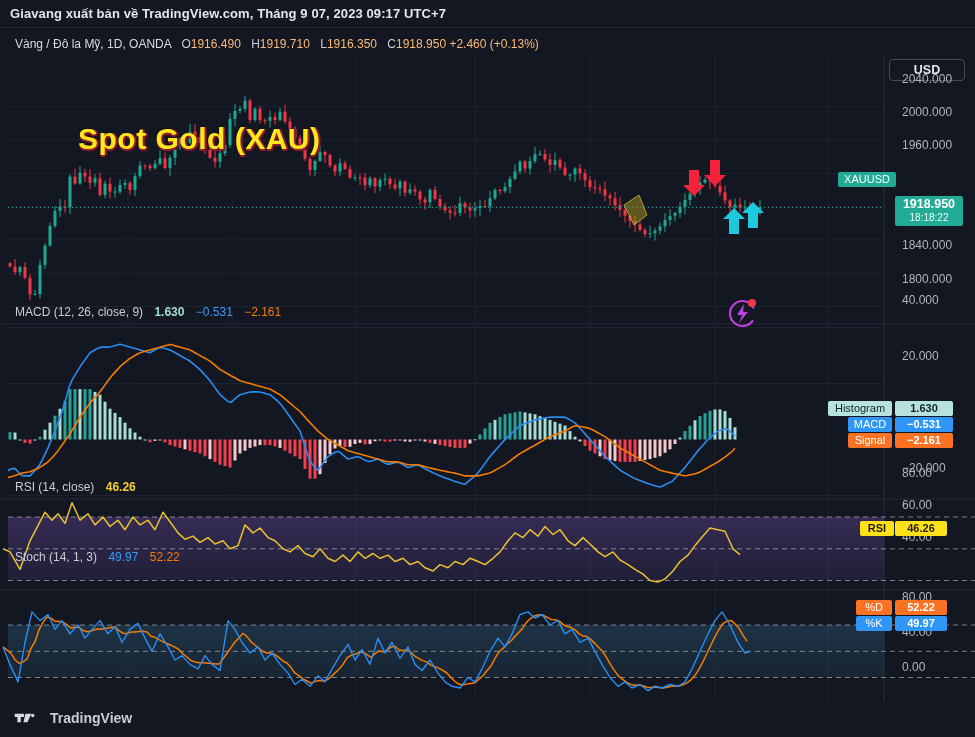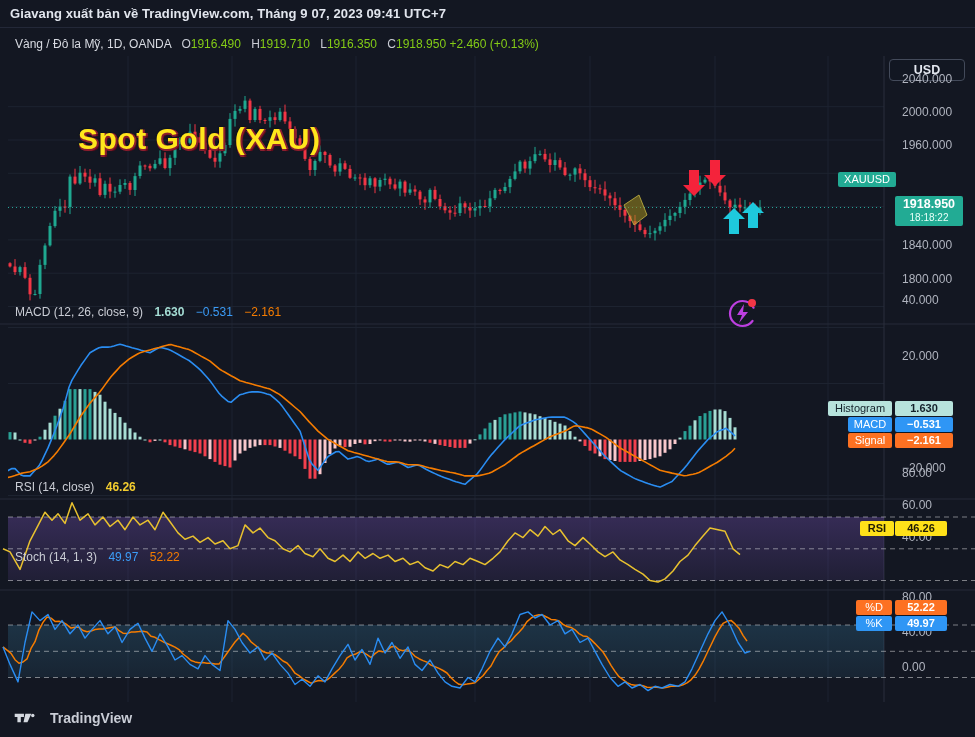--- a/index.html
+++ b/index.html
@@ -4,21 +4,21 @@
 <style>
   html,body{margin:0;padding:0;background:#131722;width:975px;height:737px;overflow:hidden;
     font-family:"Liberation Sans","DejaVu Sans",sans-serif;-webkit-font-smoothing:antialiased;}
   #stage{position:relative;width:975px;height:737px;background:#131722;}
   .hdr{position:absolute;left:10px;top:6px;font-size:13px;font-weight:700;color:#e2e6ee;letter-spacing:.1px;}
   #chart-area{position:absolute;left:0;top:27px;width:975px;height:675px;border-top:1px solid #232838;}
   #gfx{position:absolute;left:0;top:0;}
   .legend{position:absolute;font-size:12px;color:#c9ccd4;white-space:nowrap;}
   .legend b{font-weight:400;}
   .lg-sym{color:#d8dbe2;}
-  .v-teal{color:#84cc16;} .v-ltteal{color:#a5ded5;} .v-blue{color:#3b9cf7;} .v-orange:
+  .v-teal{color:#fdba74;} .v-ltteal{color:#a5ded5;} .v-blue{color:#3b9cf7;} .v-orange:
   {color:#f57c00;} .v-orange{color:#f57c00;} .v-yellow{color:#f3cd2f;font-weight:700;}
   .ohlc-l{color:#c9ccd4;margin-left:7px;}
   .usd-btn{position:absolute;left:889px;top:31px;width:74px;height:20px;border:1px solid #434a5a;
     border-radius:4px;color:#e3e7ef;font-size:12.5px;font-weight:700;display:flex;align-items:center;
     justify-content:center;background:rgba(19,23,34,.85);cursor:pointer;}
   .axis-label{position:absolute;left:902px;font-size:12px;color:#b0b4bf;}
   .month{position:absolute;top:683px;width:90px;text-align:center;font-size:12px;font-weight:600;color:#b0b4bf;}
   .tag{position:absolute;font-size:11px;line-height:15px;height:15px;padding:0 4px;border-radius:2px;
     display:flex;align-items:center;justify-content:center;white-space:nowrap;}
   .tg-teal{background:#22ab94;color:#fff;}
@@ -34,21 +34,21 @@
     text-shadow:2px 0 0 #8c1f2f,0 2px 0 #8c1f2f,2px 2px 1px rgba(120,10,25,.95),0 0 2px rgba(0,0,0,.7);}
   .t-strip{position:absolute;left:0;top:676px;width:975px;height:26px;background:#171b26;border-top:1px solid #2a2f3c;}
   #footer{position:absolute;left:0;top:702px;width:975px;height:35px;background:#131722;}
   .brand{position:absolute;left:14px;top:8px;display:flex;align-items:center;gap:14px;cursor:pointer;}
   .brand span{color:#c9cdd6;font-size:14px;font-weight:600;}
 </style>
 </head>
 <body>
 
 <div id="stage">
-  <div class="hdr">Giavang xuất bản về TradingView.com, Tháng 9 07, 2023 09:41 UTC+7</div>
+  <div class="hdr">Giavang xuất bản về TradingView.com, Tháng 9 07, 2023 09:17 UTC+7</div>
 
   <div id="chart-area">
     <svg id="gfx" width="975" height="702">
         <defs>
           <clipPath id="cpM">
             <rect x="8" y="28" width="876" height="268"></rect>
           </clipPath>
           <clipPath id="cpD">
             <rect x="8" y="296" width="876" height="175"></rect>
           </clipPath>

